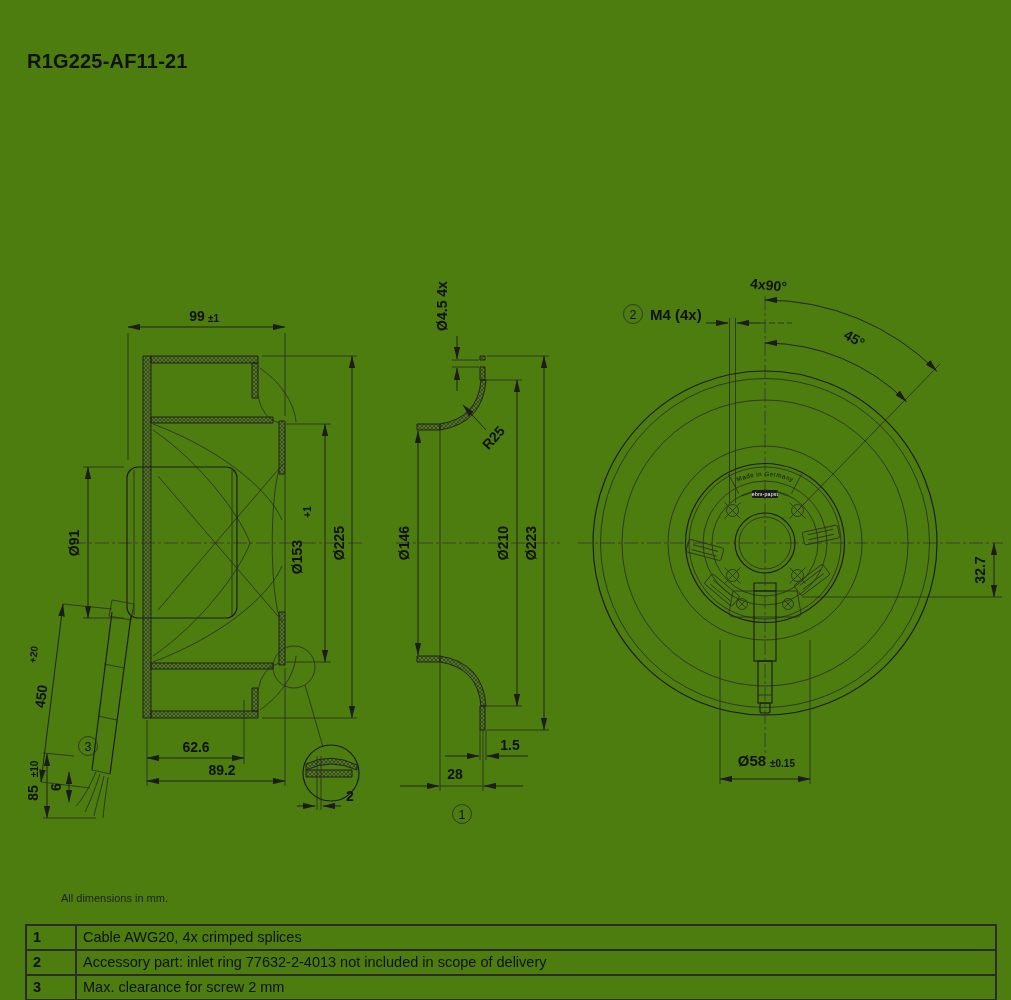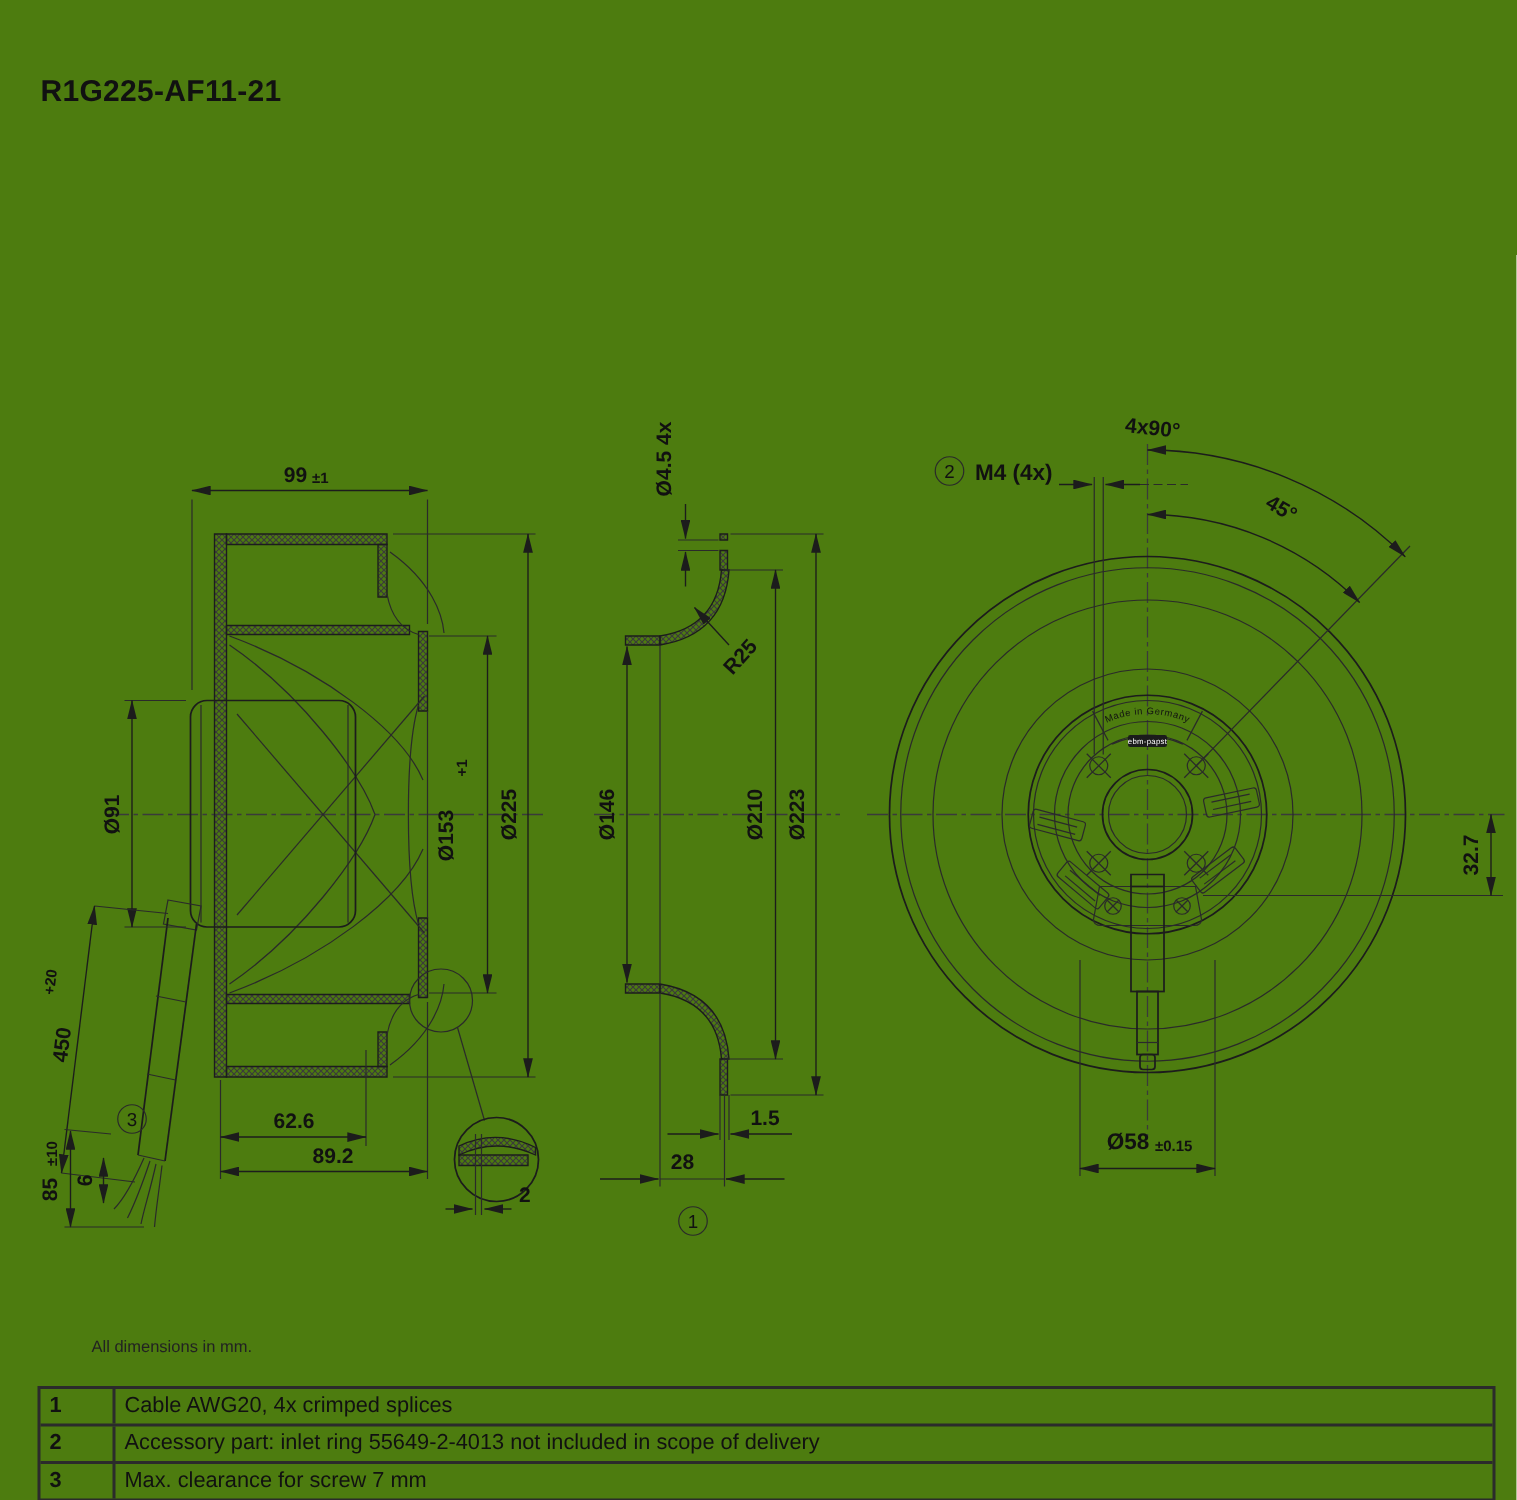--- a/index.html
+++ b/index.html
@@ -369,21 +369,21 @@
 
   <div class="note">All dimensions in mm.</div>
 
   <div class="ref-table">
     <div class="tr">
       <div class="td num">1</div>
       <div class="td desc">Cable AWG20, 4x crimped splices</div>
     </div>
     <div class="tr">
       <div class="td num">2</div>
-      <div class="td desc">Accessory part: inlet ring 55649-2-4013 not included in scope of delivery</div>
+      <div class="td desc">Accessory part: inlet ring 77632-2-4013 not included in scope of delivery</div>
     </div>
     <div class="tr">
       <div class="td num">3</div>
-      <div class="td desc">Max. clearance for screw 7 mm</div>
+      <div class="td desc">Max. clearance for screw 2 mm</div>
     </div>
   </div>
 
 </div>
 
 </body></html>

